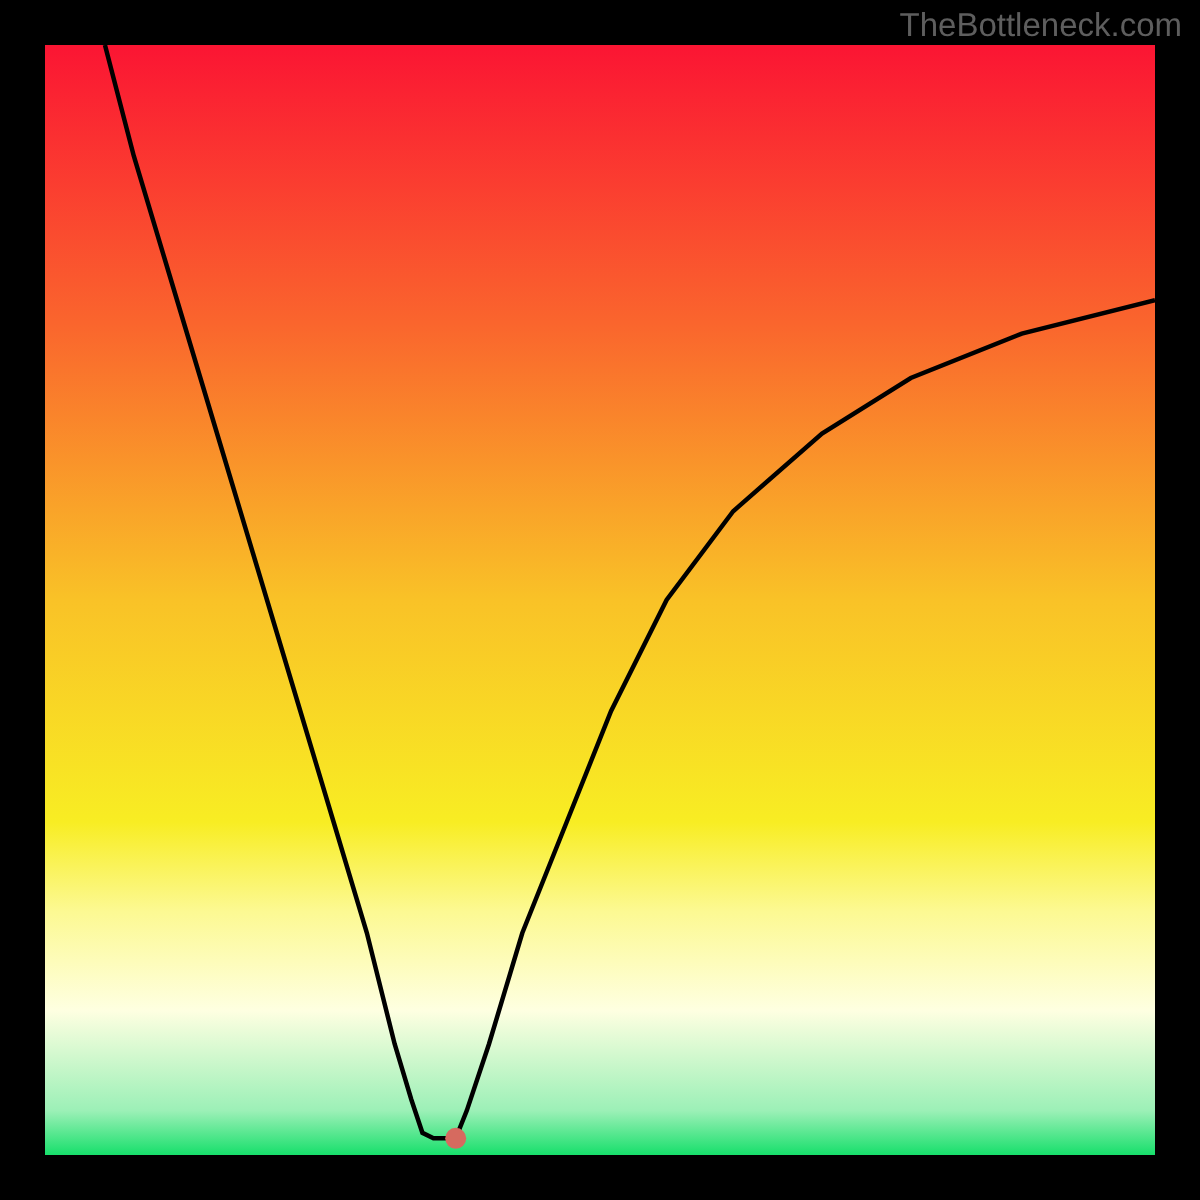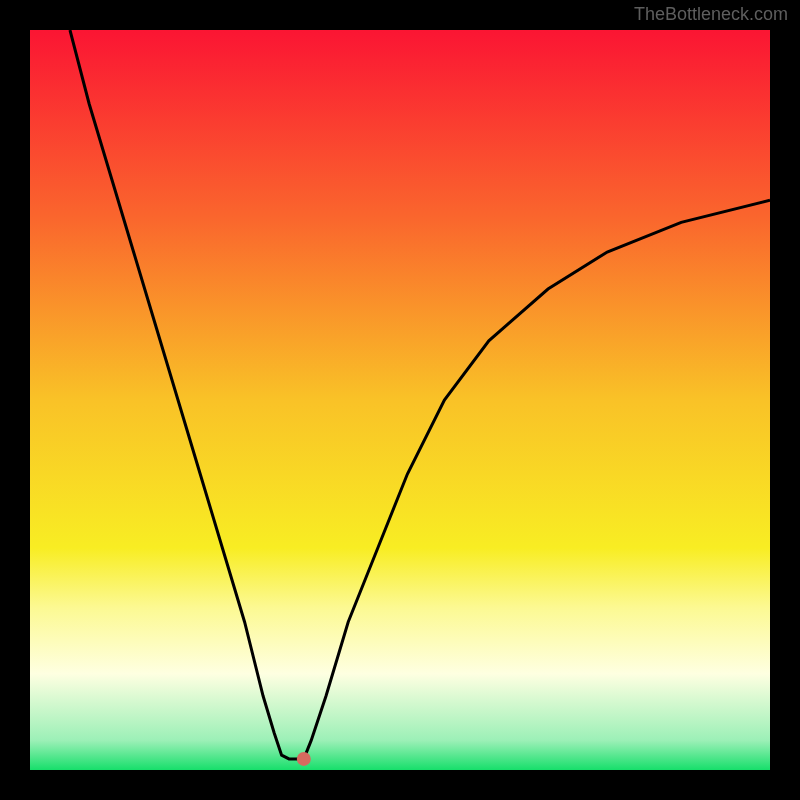--- a/index.html
+++ b/index.html
@@ -15,21 +15,21 @@
     position: relative;
     width: 800px;
     height: 800px;
     background: #000;
   }
   .watermark {
     position: absolute;
     top: 4px;
     right: 12px;
     color: #5e5e5e;
-    font-size: 18px;
+    font-size: 22px;
     font-family: Arial, sans-serif;
     z-index: 10;
   }
   .plot {
     position: absolute;
     left: 30px;
     top: 30px;
     width: 740px;
     height: 740px;
     z-index: 1;

